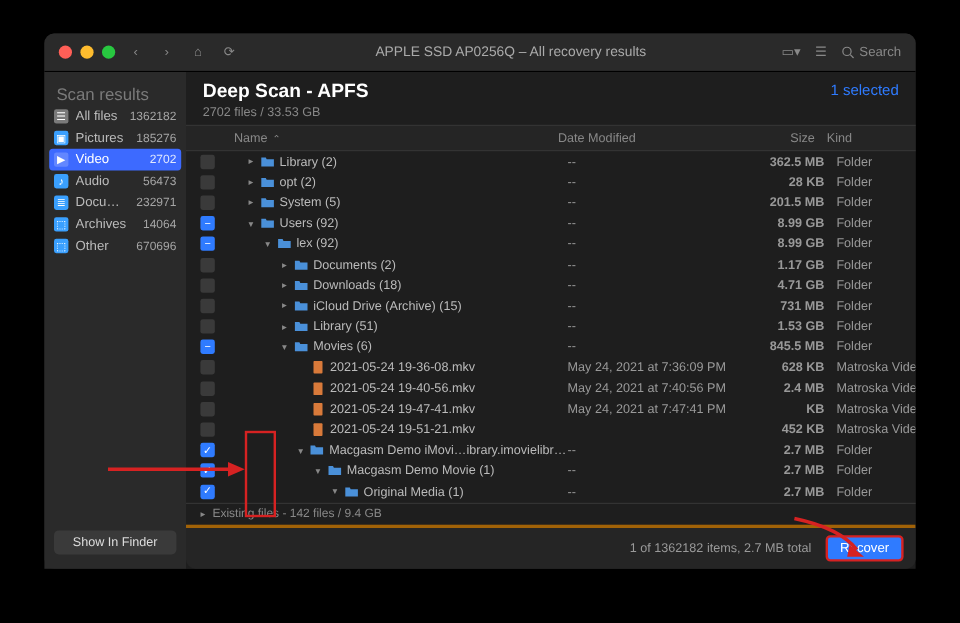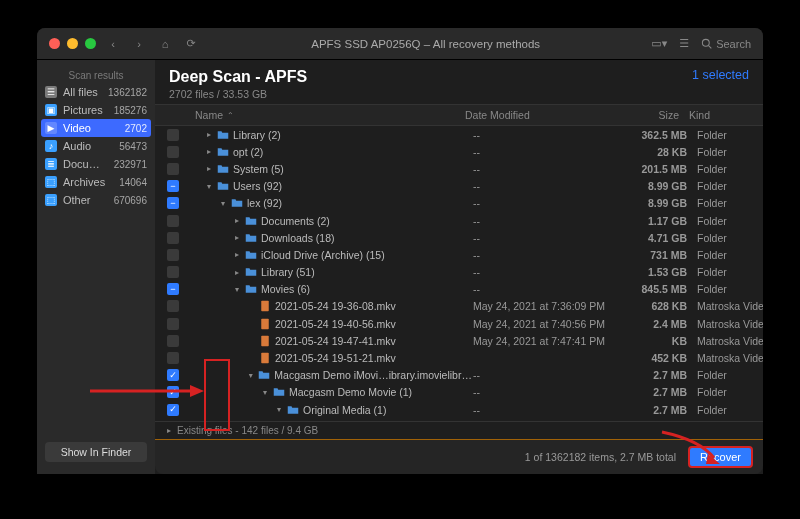--- a/index.html
+++ b/index.html
@@ -7,21 +7,21 @@
 .window { position: absolute; left: 37px; top: 28px; width: 726px; height: 446px; background: #1e1e1e; border-radius: 8px; color: #c8c8c8; font-size: 11px; display: flex; flex-direction: column; box-shadow: 0 8px 40px rgba(0,0,0,.7); }
 .titlebar { height: 32px; display: flex; align-items: center; padding: 0 12px; gap: 8px; background: #2a2a2a; border-bottom: 1px solid #000; border-radius: 8px 8px 0 0; }
 .traffic { display: flex; gap: 7px; }
 .dot { width: 11px; height: 11px; border-radius: 50%; }
 .tb-btn { color: #888; width: 18px; text-align: center; }
 .tb-title { flex: 1; text-align: center; color: #aaa; font-size: 11.5px;}
 .tb-right { display: flex; gap: 12px; align-items: center; color: #888; font-size: 11px;}
 .search { display:flex; align-items:center; gap:4px;}
 .body { flex: 1; display: flex; min-height: 0; }
 .sidebar { width: 118px; background: #2a2a2a; display: flex; flex-direction: column; padding: 6px 0; }
-.sb-head { color: #7a7a7a; font-size: 10px; padding: 4px 10px 2px; text-align: center; }
+.sb-head { color: #7a7a7a; font-size: 14px; padding: 4px 10px 2px; }
 .sb-item { display: flex; align-items: center; padding: 3px 8px; gap: 6px; color: #bbb; }
 .sb-item.active { background: #3d6aff; color: #fff; border-radius: 3px; margin: 0 4px; padding: 3px 4px;}
 .sb-icon { width: 12px; height: 12px; border-radius: 2px; flex: none; display:flex; align-items:center; justify-content:center; font-size:9px; color:#fff;}
 .sb-label { flex: 1; font-size: 11px; white-space: nowrap; overflow:hidden; text-overflow:ellipsis;}
 .sb-count { font-size: 10px; color: inherit; opacity: .85; }
 .sb-spacer { flex: 1; }
 .sb-btn { margin: 6px 8px; background: #3a3a3a; border: none; border-radius: 4px; color: #ddd; font-size: 10.5px; padding: 4px 0; }
 .main { flex: 1; display: flex; flex-direction: column; min-width: 0; background:#1e1e1e; }
 .hdr { padding: 8px 14px 4px; display:flex; justify-content:space-between; align-items:flex-start;}
 .hdr h1 { color: #fff; font-size: 16px; font-weight: 600; }
@@ -40,41 +40,41 @@
 .chk.on { background: #2f7bff; }
 .chk.minus { background:#2f7bff;}
 .r-name { flex: 1; display: flex; align-items: center; min-width: 0; gap: 4px; }
 .disclose { width: 8px; color: #888; font-size: 8px; text-align:center;}
 .ficon { width: 12px; height: 12px; flex:none; display:flex; align-items:center; justify-content:center; font-size:9px;}
 .fname { white-space: nowrap; overflow: hidden; text-overflow: ellipsis; }
 .r-date { width: 150px; color: #999; white-space:nowrap; overflow:hidden;}
 .r-size { width: 64px; text-align: right; color: #999; white-space:nowrap;font-weight:bold;}
 .r-kind { width: 76px; color: #999; padding-left: 10px; white-space:nowrap; overflow:hidden;}
 .existing { border-top: 1px solid #333; padding: 3px 10px; font-size: 10px; color: #888; display:flex; align-items:center; gap:4px;}
-.footer { border-top: 1px solid #a16207; padding: 6px 10px; display: flex; justify-content: flex-end; align-items: center; gap: 12px; font-size: 10.5px; color: #999; background:#252525; border-radius:0 0 8px 8px;}
+.footer { border-top: 3px solid #a16207; padding: 6px 10px; display: flex; justify-content: flex-end; align-items: center; gap: 12px; font-size: 10.5px; color: #999; background:#252525; border-radius:0 0 8px 8px;}
 .recover { background: #2f7bff; color: #fff; border: 2px solid #d62222; padding: 3px 10px; border-radius: 4px; font-size: 11px; }
 .red-box { position: absolute; border: 2px solid #d62222; pointer-events: none; }
 .arrow { position: absolute; pointer-events:none;}
 .arrow svg { overflow:visible;}
 </style>
 </head>
 <body>
 
 <div class="window">
   <div class="titlebar">
     <div class="traffic">
       <div class="dot" style="background:#ff5f57"></div>
       <div class="dot" style="background:#febc2e"></div>
       <div class="dot" style="background:#28c840"></div>
     </div>
     <span class="tb-btn">‹</span>
     <span class="tb-btn">›</span>
     <span class="tb-btn">⌂</span>
     <span class="tb-btn">⟳</span>
-    <div class="tb-title">APFS SSD AP0256Q – All recovery methods</div>
+    <div class="tb-title">APPLE SSD AP0256Q – All recovery results</div>
     <div class="tb-right">
       <span>▭▾</span>
       <span>☰</span>
       <span class="search">
         <svg width="11" height="11" viewBox="0 0 16 16">
             <circle cx="7" cy="7" r="5" fill="none" stroke="#888" stroke-width="1.5"></circle>
             <line x1="11" y1="11" x2="15" y2="15" stroke="#888" stroke-width="1.5"></line>
           </svg>
         <span>Search</span>
       </span>

